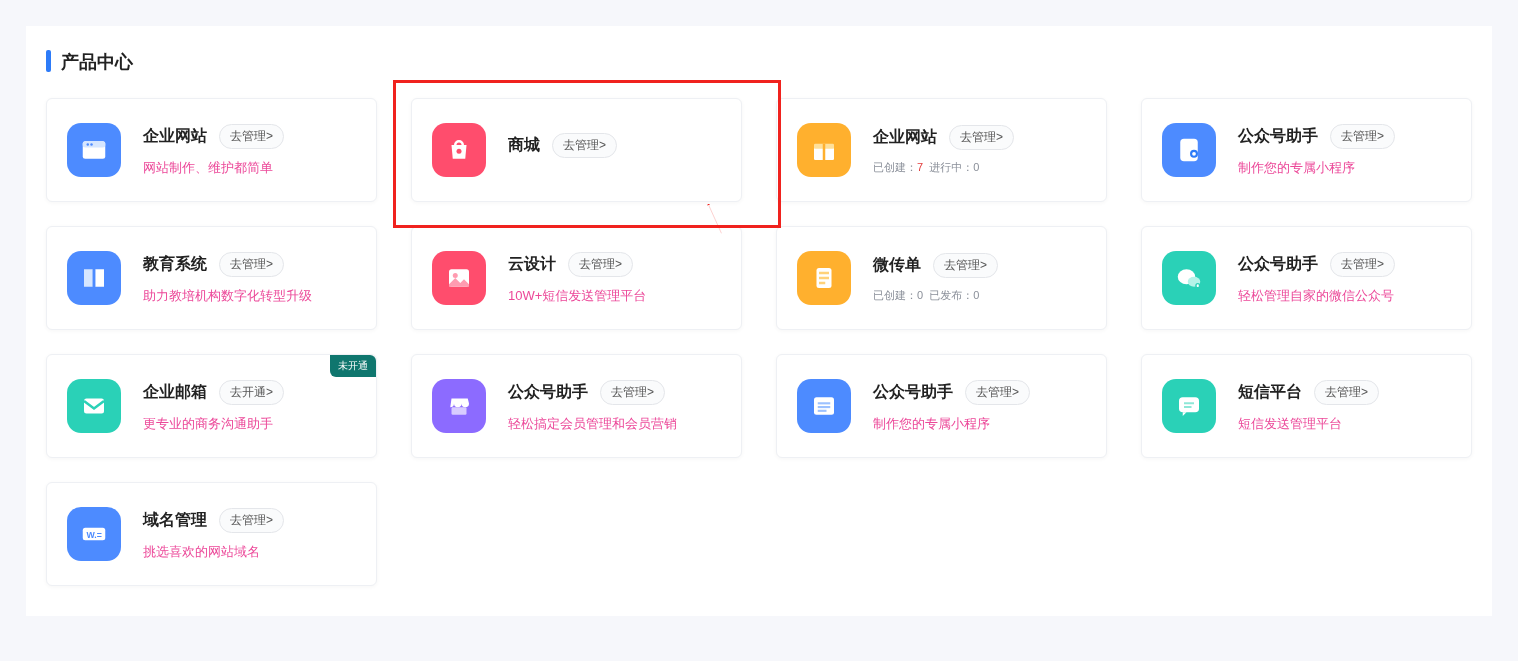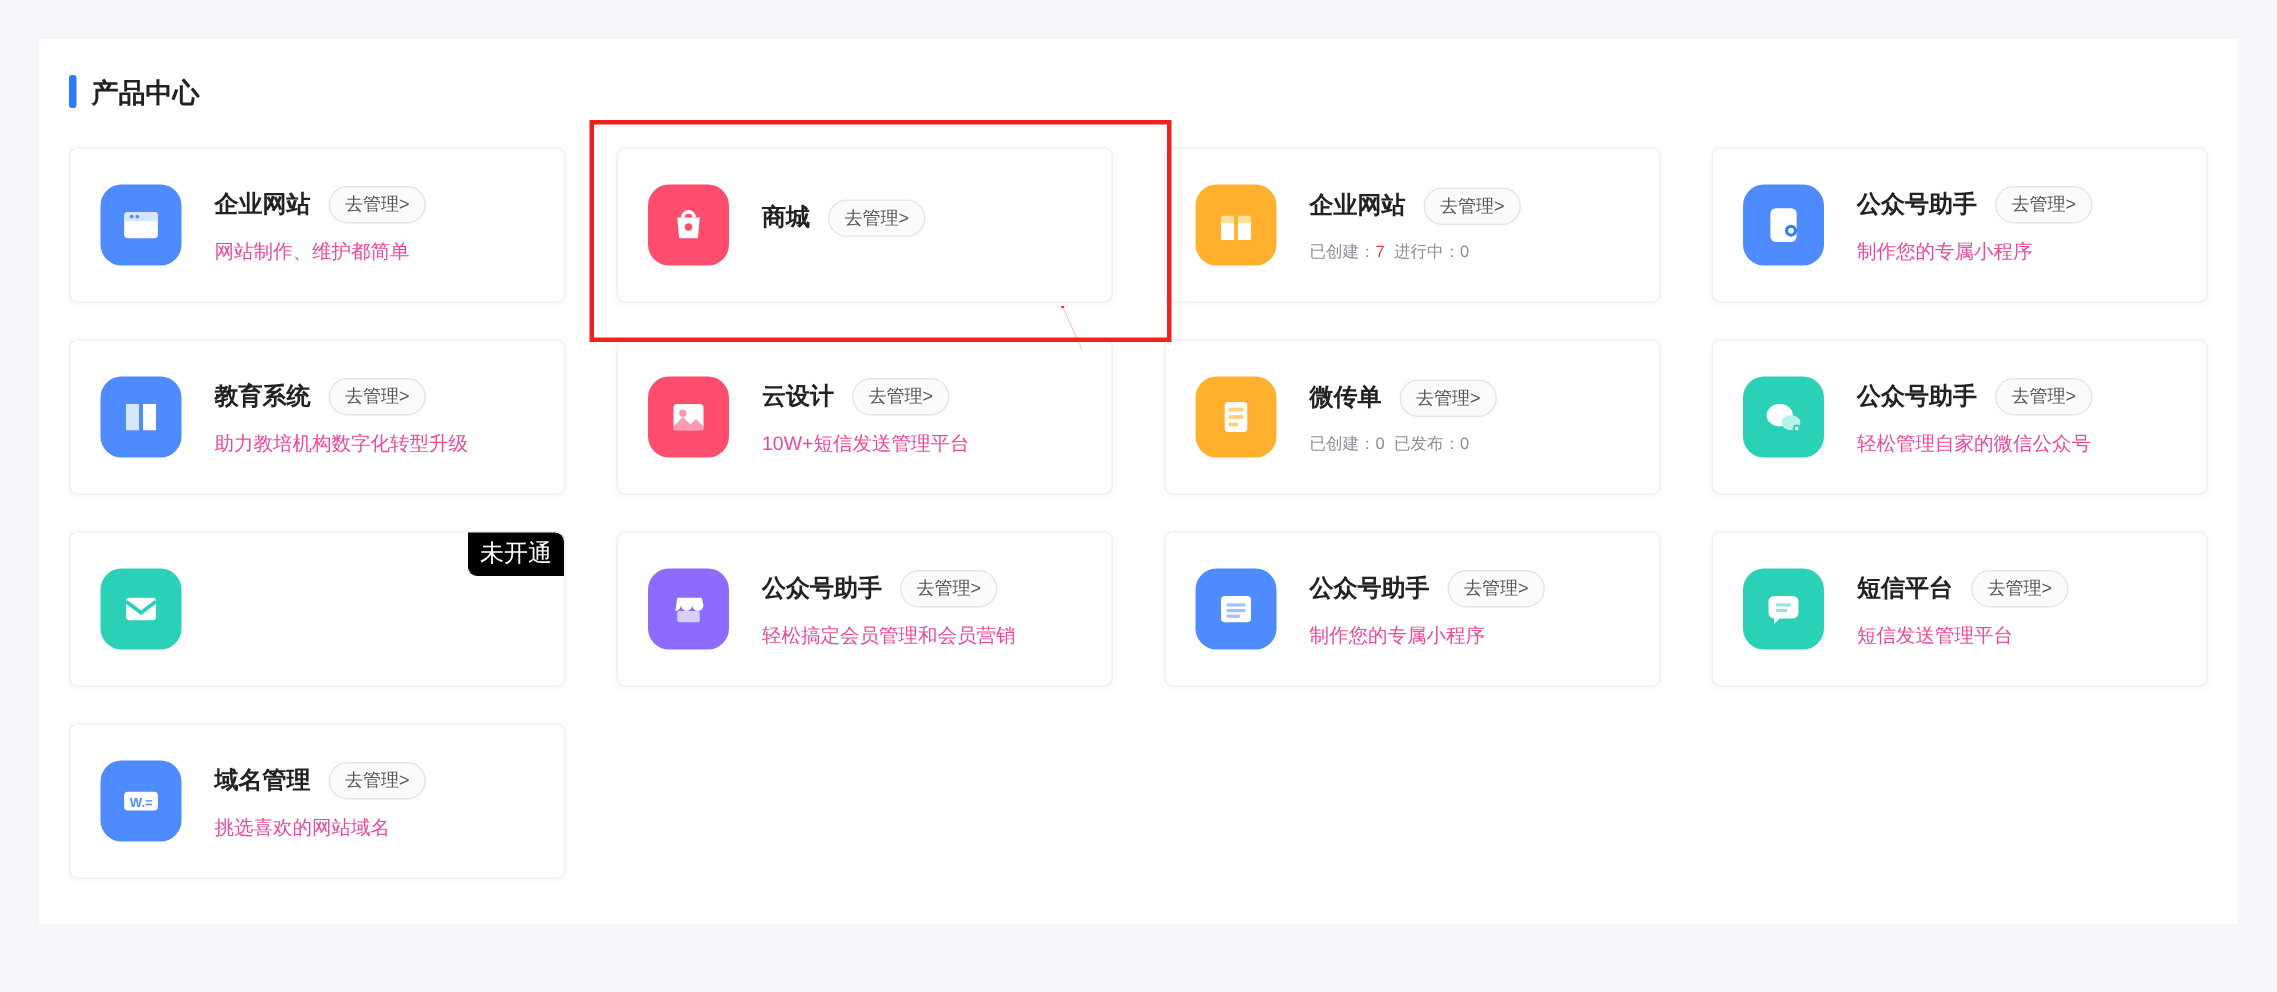--- a/index.html
+++ b/index.html
@@ -82,23 +82,23 @@
   .card .desc {
     font-size: 13px;
     color: #ec4899;
   }
   .card .stats { font-size: 11px; color: #8a8f99; }
   .card .stats .num-red { color: #e23b3b; }
   .tag-notopen {
     position: absolute;
     top: 0;
     right: 0;
-    background: #000000;
+    background: #0f766e;
     color: #fff;
-    font-size: 16px;
+    font-size: 10px;
     padding: 4px 8px;
     border-radius: 0 6px 0 6px;
   }
   
   .overlay {
     position: absolute;
     inset: 0;
     pointer-events: none;
   }
   .red-box {
@@ -255,20 +255,27 @@
           </div>
           <div class="desc">轻松管理自家的微信公众号</div>
         </div>
       </div>
       <div class="card">
         <div class="icon-wrap" style="background: rgb(42, 209, 183);">
           <svg viewBox="0 0 24 24">
             <rect x="4" y="6" width="16" height="12" rx="2" fill="#fff"></rect>
             <path d="M4 8l8 6 8-6" stroke="#2ad1b7" stroke-width="2" fill="none"></path>
           </svg>
+        </div>
+        <div class="info">
+          <div class="title-row">
+            <span class="title">企业邮箱</span>
+            <span class="action-btn">去开通&gt;</span>
+          </div>
+          <div class="desc">更专业的商务沟通助手</div>
         </div>
         <div class="tag-notopen">未开通</div>
       </div>
       <div class="card">
         <div class="icon-wrap" style="background: rgb(140, 107, 255);">
           <svg viewBox="0 0 24 24">
             <path d="M5 6h14l1 4a3 3 0 01-3 3 3 3 0 01-3-3 3 3 0 01-3 3 3 3 0 01-3-3 3 3 0 01-3 3l1-7z" fill="#fff"></path>
             <rect x="6" y="13" width="12" height="6" rx="1" fill="#d8ccff"></rect>
           </svg>
         </div>

